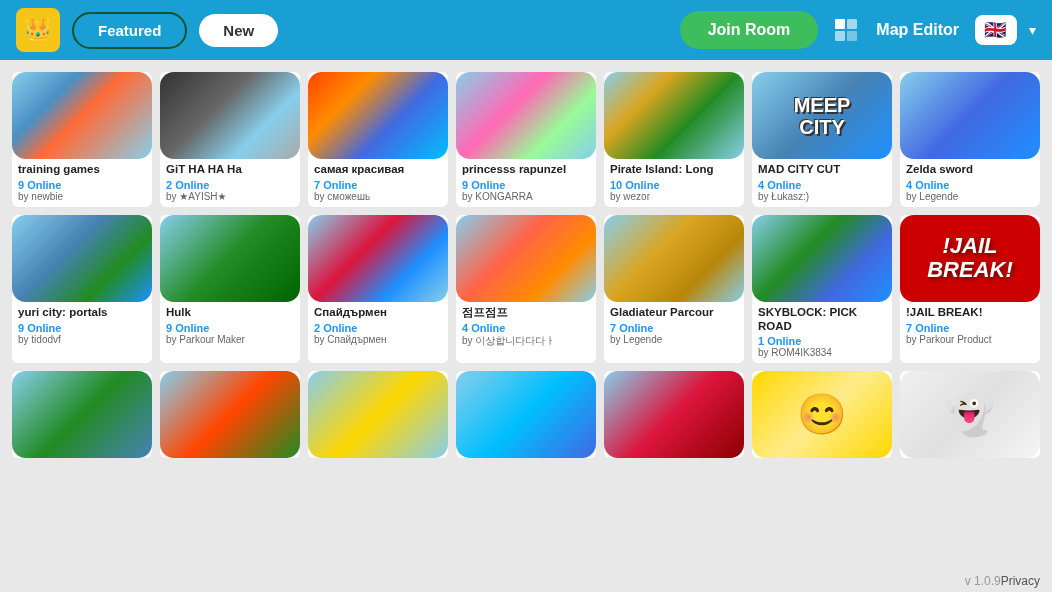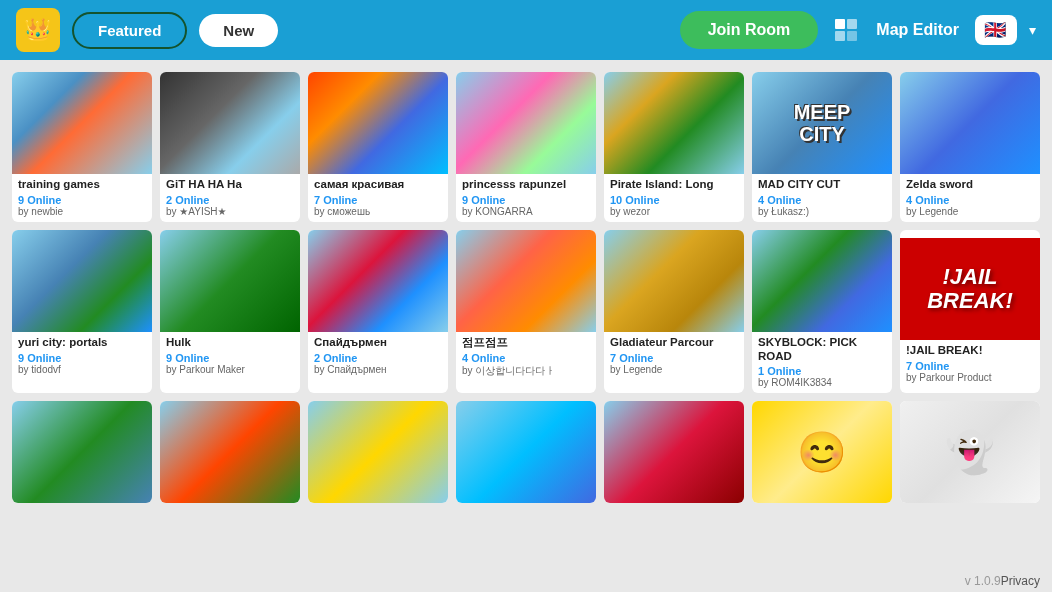--- a/index.html
+++ b/index.html
@@ -117,39 +117,40 @@
 
     .game-card {
       background: white;
       border-radius: 6px;
       overflow: hidden;
       cursor: pointer;
     }
 
     .game-thumbnail {
       width: 100%;
-      height: 102px;
+      height: 87px;
       position: relative;
       overflow: hidden;
+      border-radius: 14px;
     }
 
     
     .thumb-training { background: linear-gradient(135deg, #87ceeb 0%, #4a90c4 30%, #ff6b35 50%, #87ceeb 100%); }
     .thumb-git { background: linear-gradient(135deg, #333 0%, #666 40%, #87ceeb 70%, #aaa 100%); }
     .thumb-samaya { background: linear-gradient(135deg, #ff4500 0%, #ff8c00 30%, #4169e1 60%, #00bfff 100%); }
     .thumb-princess { background: linear-gradient(135deg, #87ceeb 0%, #ff69b4 40%, #98fb98 70%, #87ceeb 100%); }
     .thumb-pirate { background: linear-gradient(135deg, #87ceeb 0%, #daa520 30%, #228b22 60%, #87ceeb 100%); }
     .thumb-zelda { background: linear-gradient(135deg, #87ceeb 0%, #4169e1 50%, #1e90ff 100%); }
     .thumb-yuri { background: linear-gradient(135deg, #87ceeb 0%, #4682b4 40%, #228b22 70%, #1e90ff 100%); }
     .thumb-hulk { background: linear-gradient(135deg, #87ceeb 0%, #228b22 50%, #006400 100%); }
     .thumb-spider { background: linear-gradient(135deg, #87ceeb 0%, #dc143c 40%, #1e90ff 70%, #87ceeb 100%); }
     .thumb-jump { background: linear-gradient(135deg, #87ceeb 0%, #ff6347 40%, #ff8c00 70%, #87ceeb 100%); }
     .thumb-gladiateur { background: linear-gradient(135deg, #87ceeb 0%, #daa520 40%, #b8860b 70%, #87ceeb 100%); }
     .thumb-skyblock { background: linear-gradient(135deg, #87ceeb 0%, #228b22 40%, #4169e1 70%, #1e90ff 100%); }
-    .thumb-jail { background: #cc0000; display: flex; align-items: center; justify-content: center; margin-top: 8px; }
+    .thumb-jail { background: #cc0000; display: flex; align-items: center; justify-content: center; }
     .thumb-row3a { background: linear-gradient(135deg, #87ceeb 0%, #228b22 50%, #4682b4 100%); }
     .thumb-row3b { background: linear-gradient(135deg, #87ceeb 0%, #ff4500 50%, #228b22 100%); }
     .thumb-row3c { background: linear-gradient(135deg, #87ceeb 0%, #ffd700 50%, #87ceeb 100%); }
     .thumb-row3d { background: linear-gradient(135deg, #87ceeb 0%, #00bfff 50%, #4169e1 100%); }
     .thumb-row3e { background: linear-gradient(135deg, #87ceeb 0%, #dc143c 50%, #8b0000 100%); }
     .thumb-row3f { background: linear-gradient(135deg, #ffd700 0%, #ffec8b 50%, #ffd700 100%); display: flex; align-items: center; justify-content: center; }
     .thumb-row3g { background: linear-gradient(135deg, #f0f0f0 0%, #e0e0e0 50%, #f5f5f5 100%); display: flex; align-items: center; justify-content: center; }
 
     .jail-text {
       color: white;

